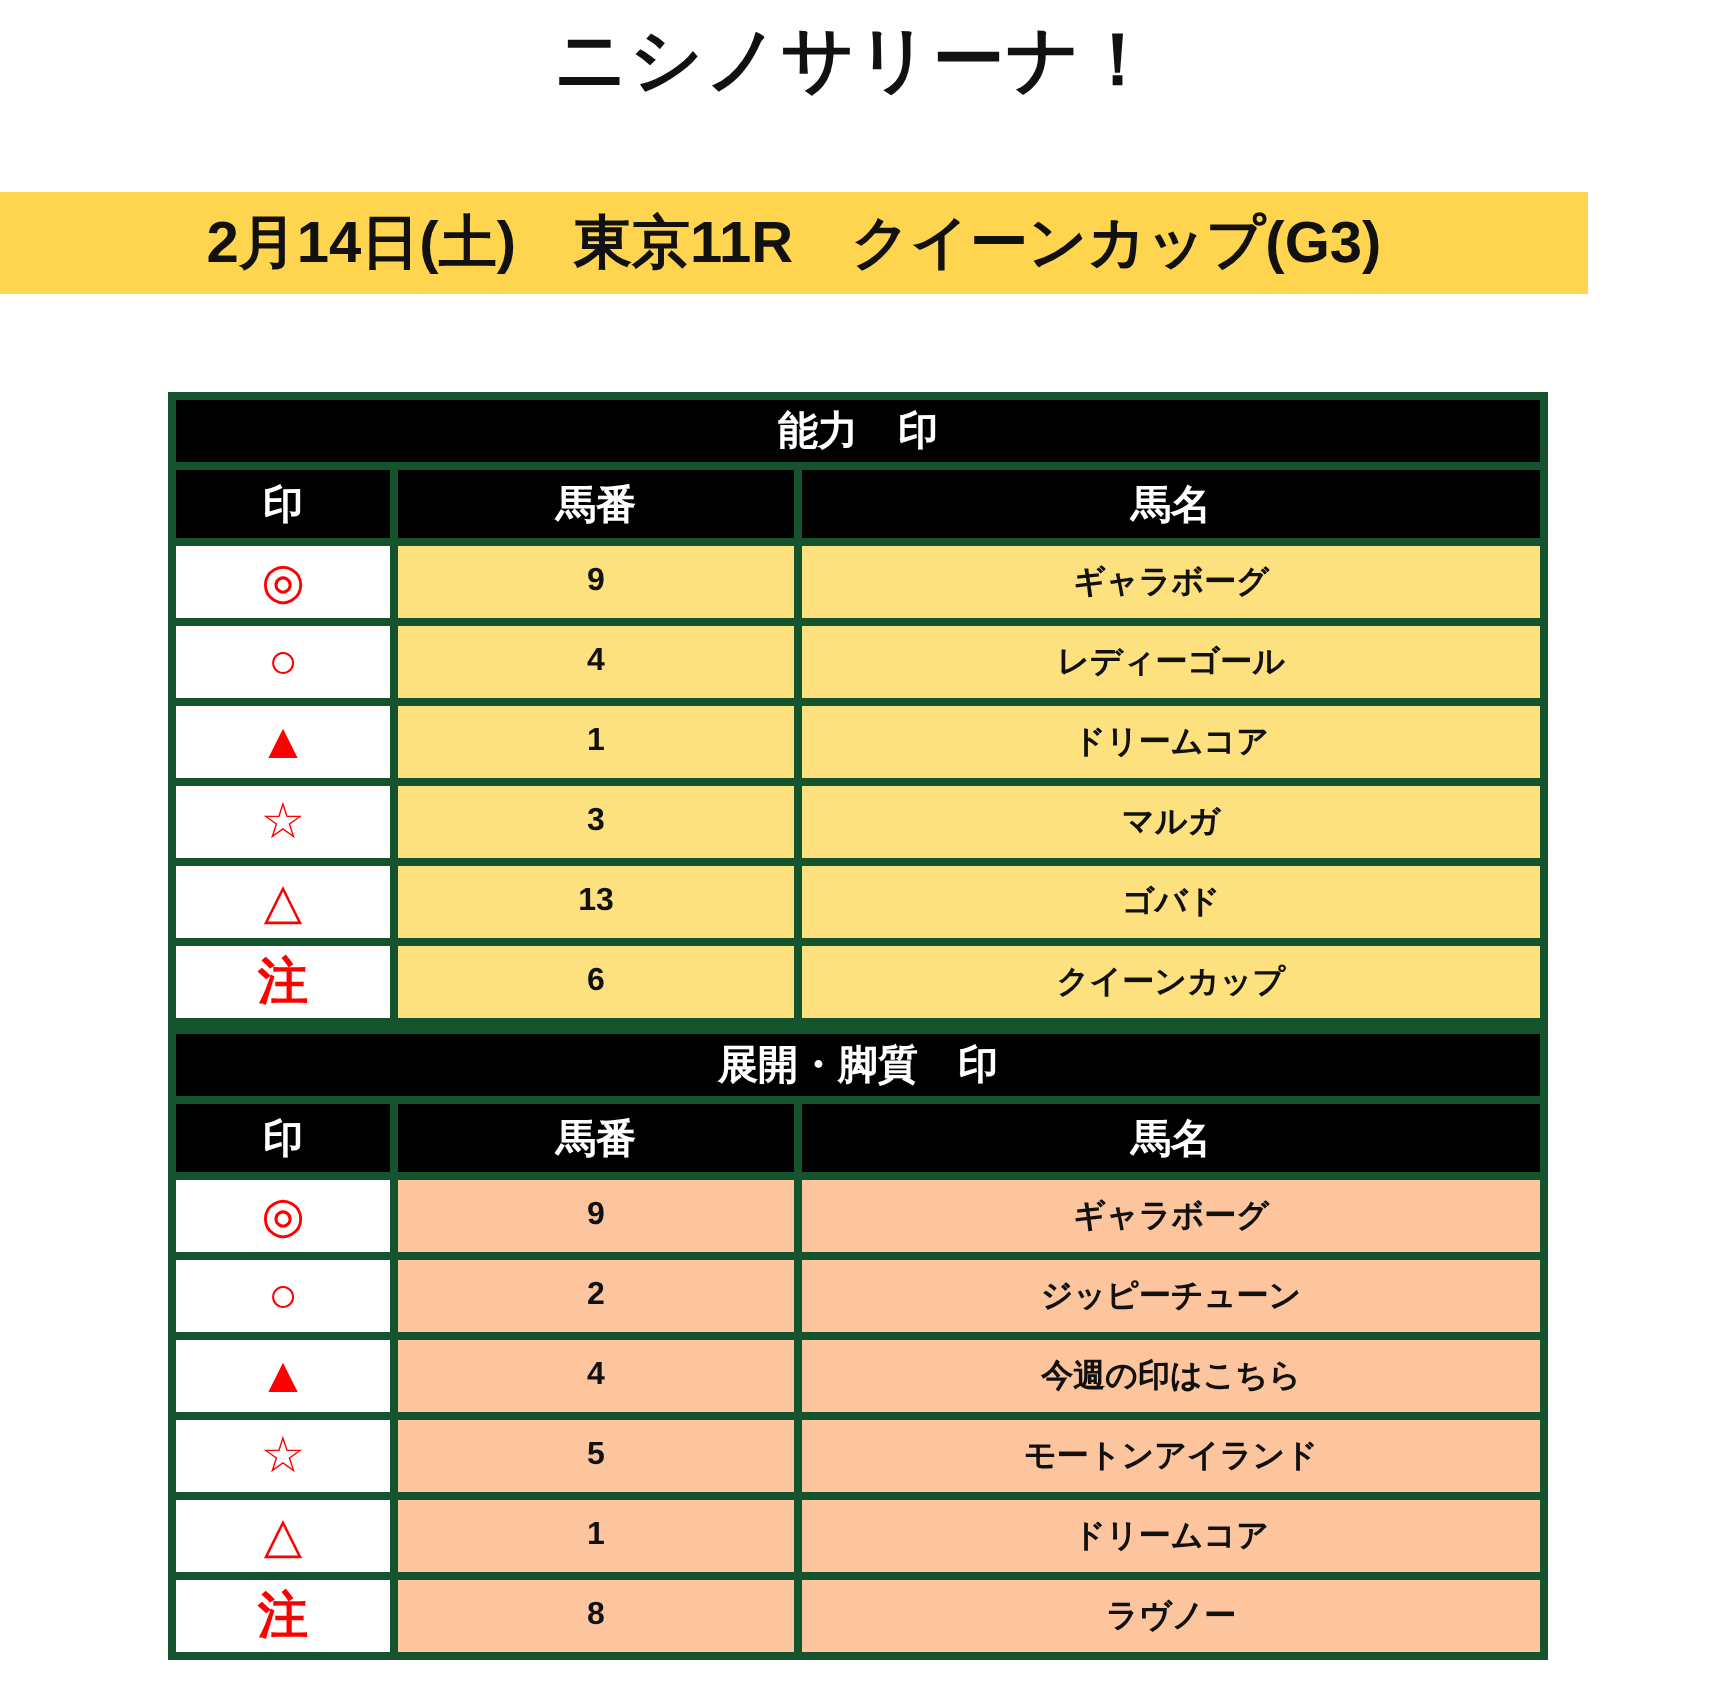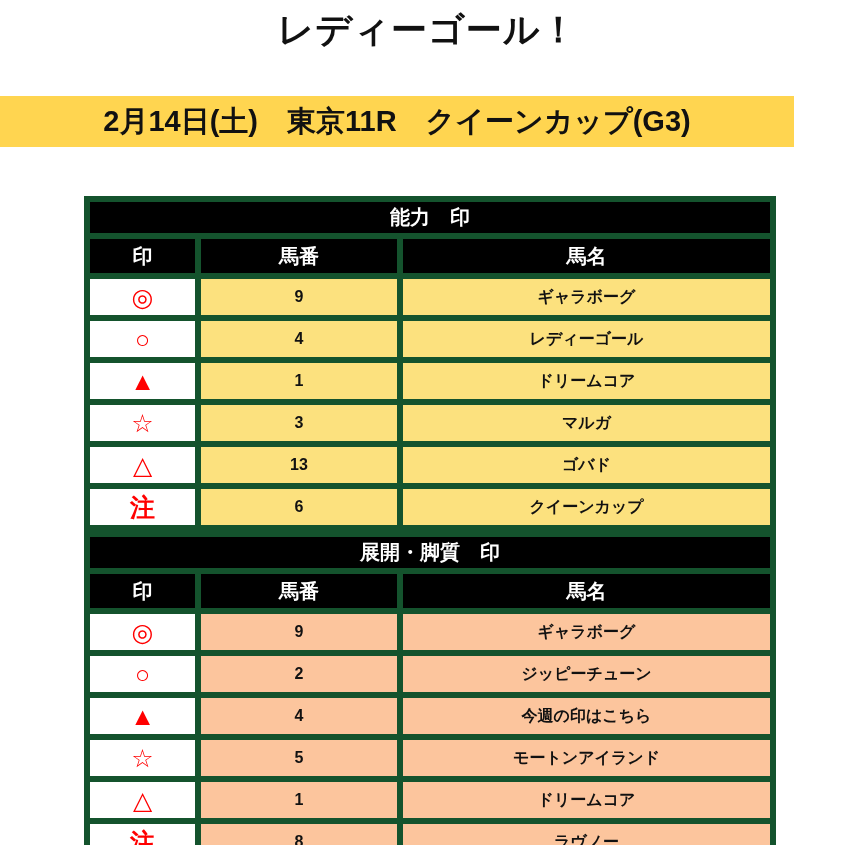--- a/index.html
+++ b/index.html
@@ -42,21 +42,21 @@
   table.mark-table {
     border-collapse: collapse;
     table-layout: fixed;
     width: 686px;
     margin-left: 84px;
     border: 2px solid #000000;
   }
   table.mark-table + table.mark-table {
   }
   table.mark-table th, table.mark-table td {
-    border: 6px solid #14532d;
+    border: 4px solid #14532d;
     padding: 0;
     text-align: center;
     overflow: hidden;
   }
   .title-row th {
     background: #000000;
     color: #ffffff;
     font-size: 20px;
     font-weight: bold;
     height: 31px;
@@ -82,21 +82,21 @@
     background: var(--cell-bg, #FCE17E);
     color: #111111;
     font-size: 16px;
     font-weight: bold;
   }
 </style>
 </head>
 <body>
 
 <div class="page" style="--banner-bg: #FFD550; --mark-red: #FF0000;">
-  <h1 class="page-title">レディーゴール！</h1>
+  <h1 class="page-title">ニシノサリーナ！</h1>
 
   <div class="race-banner">2月14日(土)　東京11R　クイーンカップ(G3)</div>
 
   <div class="tables">
   <table class="mark-table" style="--cell-bg: #FCE17E;">
     <colgroup>
       <col style="width:111px">
       <col style="width:202px">
       <col style="width:373px">
     </colgroup>

